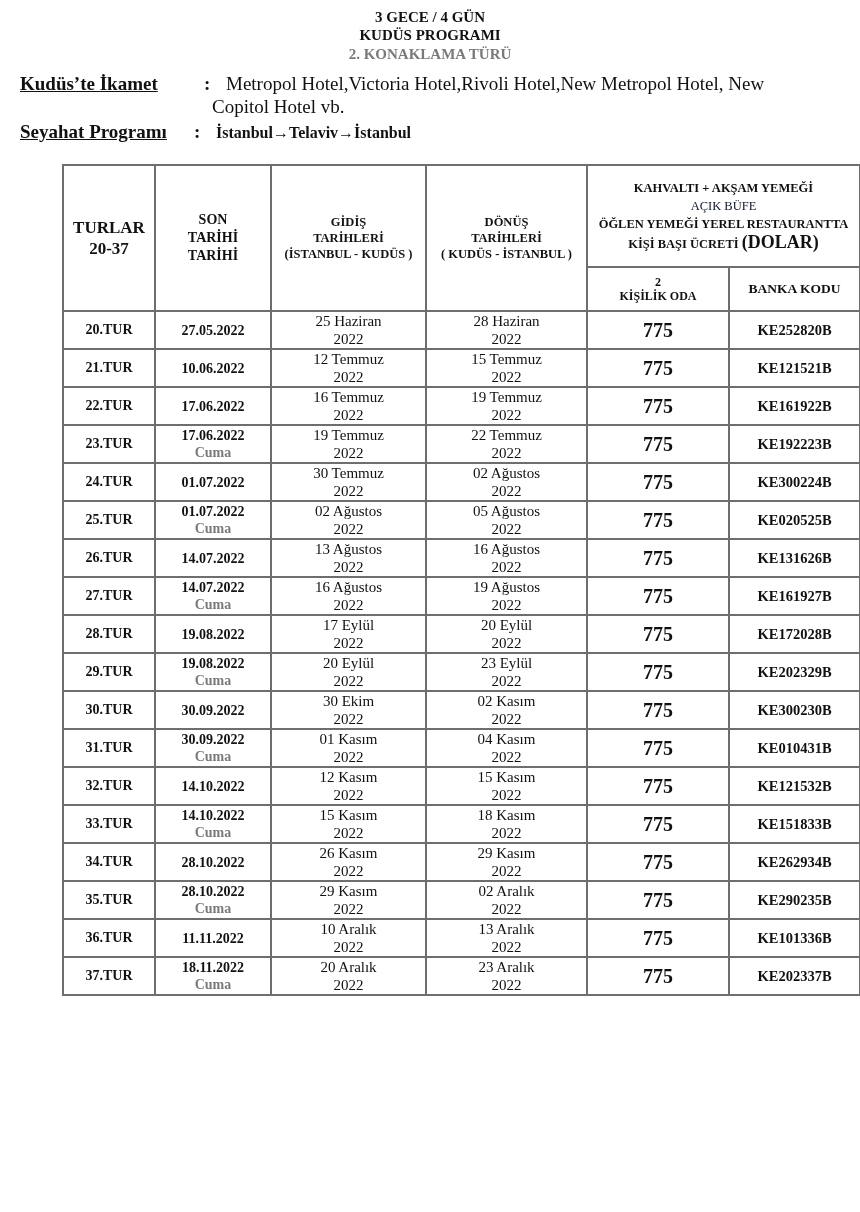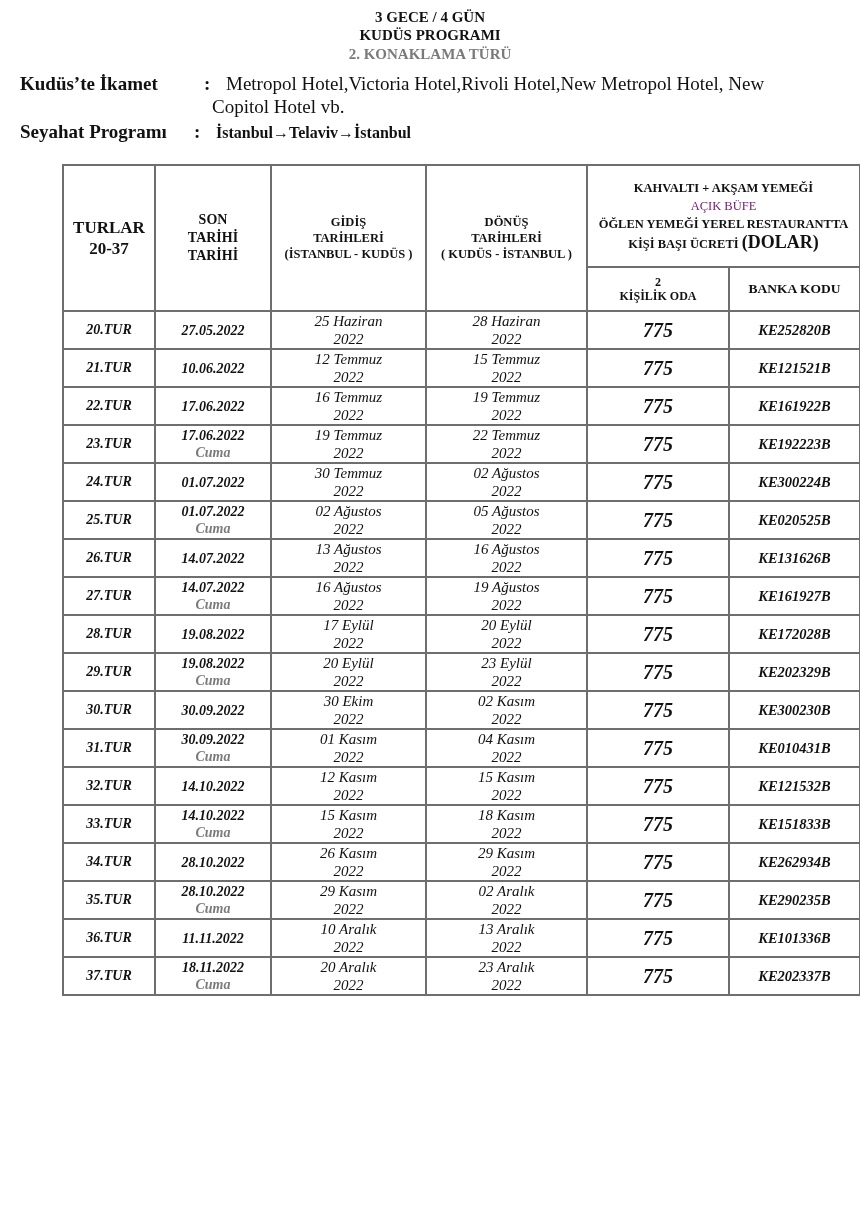--- a/index.html
+++ b/index.html
@@ -2,39 +2,39 @@
 <html><head>
   <meta charset="utf-8">
   <style>
     html, body { margin: 0; padding: 0; background: #ffffff; }
     body { width: 860px; height: 1212px; position: relative; font-family: "Liberation Serif", serif; color: #111; overflow: hidden; }
     .title { position: absolute; left: 0; width: 860px; text-align: center; font-weight: bold; font-size: 15px; line-height: 18px; }
     .t1 { top: 8px; }
     .t2 { top: 26px; }
     .t3 { top: 45px; color: #7a7a7a; }
     .info { position: absolute; left: 20px; font-size: 19px; line-height: 22px; }
-    .info .lbl { font-weight: bold; display: inline-block; }
+    .info .lbl { font-weight: bold; display: inline-block; text-decoration: underline; }
     .row1 { top: 73px; }
     .row1 .lbl { width: 184px; }
     .row1b { top: 96px; left: 212px; }
     .row2 { top: 121px; }
     .row2 .lbl { width: 174px; }
     .row2 .val { font-weight: bold; font-size: 16px; }
     .colon { font-weight: bold; display: inline-block; width: 22px; }
 
     table { position: absolute; left: 62px; top: 164px; width: 797px; border-collapse: collapse; table-layout: fixed; }
     td, th { border: 2px solid #6e6e6e; text-align: center; vertical-align: middle; padding: 0; }
     th { font-weight: bold; }
     .h-turlar { font-size: 17px; line-height: 21px; }
     .h-small { font-size: 12.5px; line-height: 16px; }
     .h-meal { height: 100px; font-size: 12.5px; line-height: 18px; }
-    .h-meal .gray { color: #701a75; font-weight: normal; }
+    .h-meal .gray { color: #0f172a; font-weight: normal; }
     .h-meal .dolar { font-size: 18px; }
     .h-sub { height: 42px; font-size: 12px; line-height: 14px; }
-    tbody tr { height: 38px; font-style: italic; }
+    tbody tr { height: 38px; }
     .c-tur { font-weight: bold; font-size: 14px; }
     .c-son { font-weight: bold; font-size: 14px; line-height: 17px; }
     .c-son .cuma { color: #7a7a7a; font-weight: bold; }
     .c-date { font-size: 15px; line-height: 18px; }
     .c-price { font-weight: bold; font-size: 20px; }
     .c-code { font-weight: bold; font-size: 14.5px; }
   </style>
 </head>
 <body>
 

